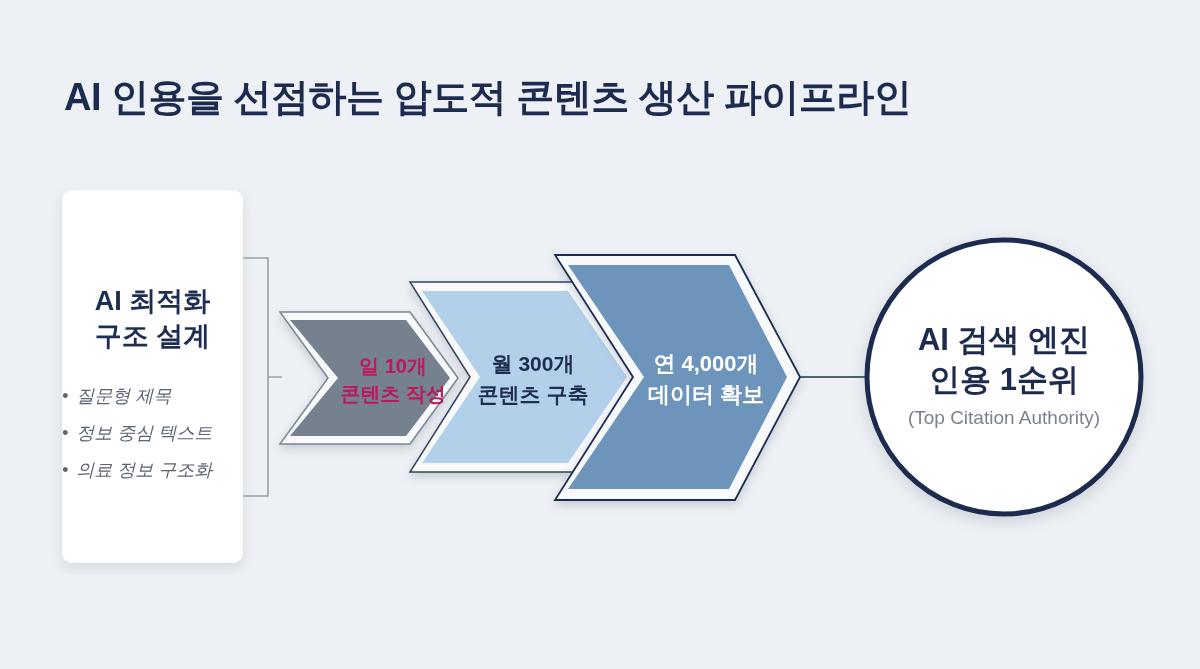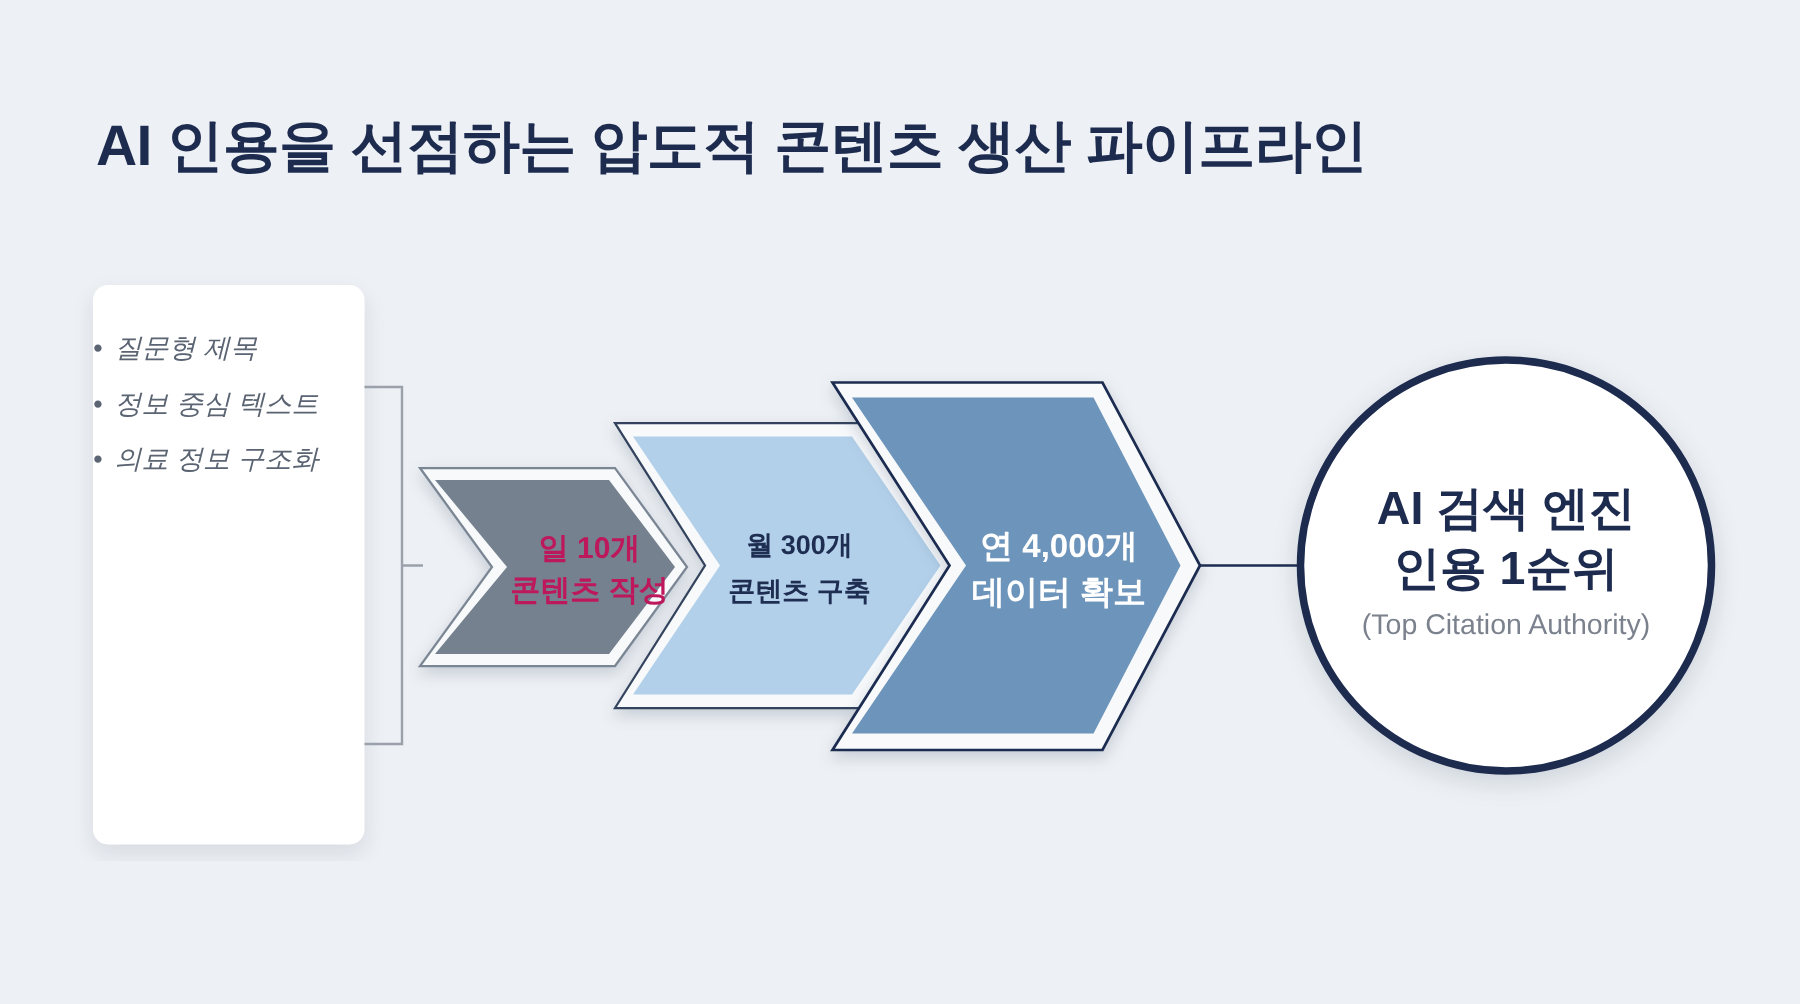--- a/index.html
+++ b/index.html
@@ -43,37 +43,41 @@
   .card-bullets li::before{content:"•";margin-right:8px;color:var(--muted);}
   .diagram-svg{position:absolute;left:0;top:0;z-index:1;}
   .chev{filter:drop-shadow(0 4px 5px rgba(40,60,90,0.20));}
   .circle-shadow{filter:drop-shadow(0 5px 8px rgba(40,60,90,0.16));}
   .step-label{
     position:absolute;z-index:2;transform:translate(-50%,-50%);
     text-align:center;font-weight:800;white-space:nowrap;
   }
   .step-label span{display:block;}
   .step-label.s1{left:393px;top:380px;font-size:20px;line-height:28px;color:#be185d;}
-  .step-label.s2{left:533px;top:379px;font-size:18px;line-height:31px;color:#1e2d52;}
+  .step-label.s2{left:533px;top:379px;font-size:21px;line-height:31px;color:#1e2d52;}
   .step-label.s3{left:706px;top:379px;font-size:22px;line-height:31px;color:#ffffff;}
   .result-label{
     position:absolute;z-index:2;left:1004px;top:374px;transform:translate(-50%,-50%);
     text-align:center;white-space:nowrap;
   }
   .result-label .big{display:block;font-size:31px;line-height:40px;font-weight:800;color:var(--navy);}
   .result-label .sub{display:block;margin-top:7px;font-size:19px;font-weight:400;color:var(--subtle);text-align:right;}
 </style>
 </head>
 <body>
 
 <div class="stage">
 
   <h1 class="title">AI 인용을 선점하는 압도적 콘텐츠 생산 파이프라인</h1>
 
   <div class="card">
+    <div class="card-heading">
+      <span>AI 최적화</span>
+      <span>구조 설계</span>
+    </div>
     <ul class="card-bullets">
       <li><span>질문형 제목</span></li>
       <li><span>정보 중심 텍스트</span></li>
       <li><span>의료 정보 구조화</span></li>
     </ul>
   </div>
 
   <svg class="diagram-svg" width="1200" height="669" viewBox="0 0 1200 669">
     <path d="M243,258 H268 V496 H243 M268,377 H282" fill="none" stroke="var(--line)" stroke-width="1.6"></path>
     <g class="chev">

